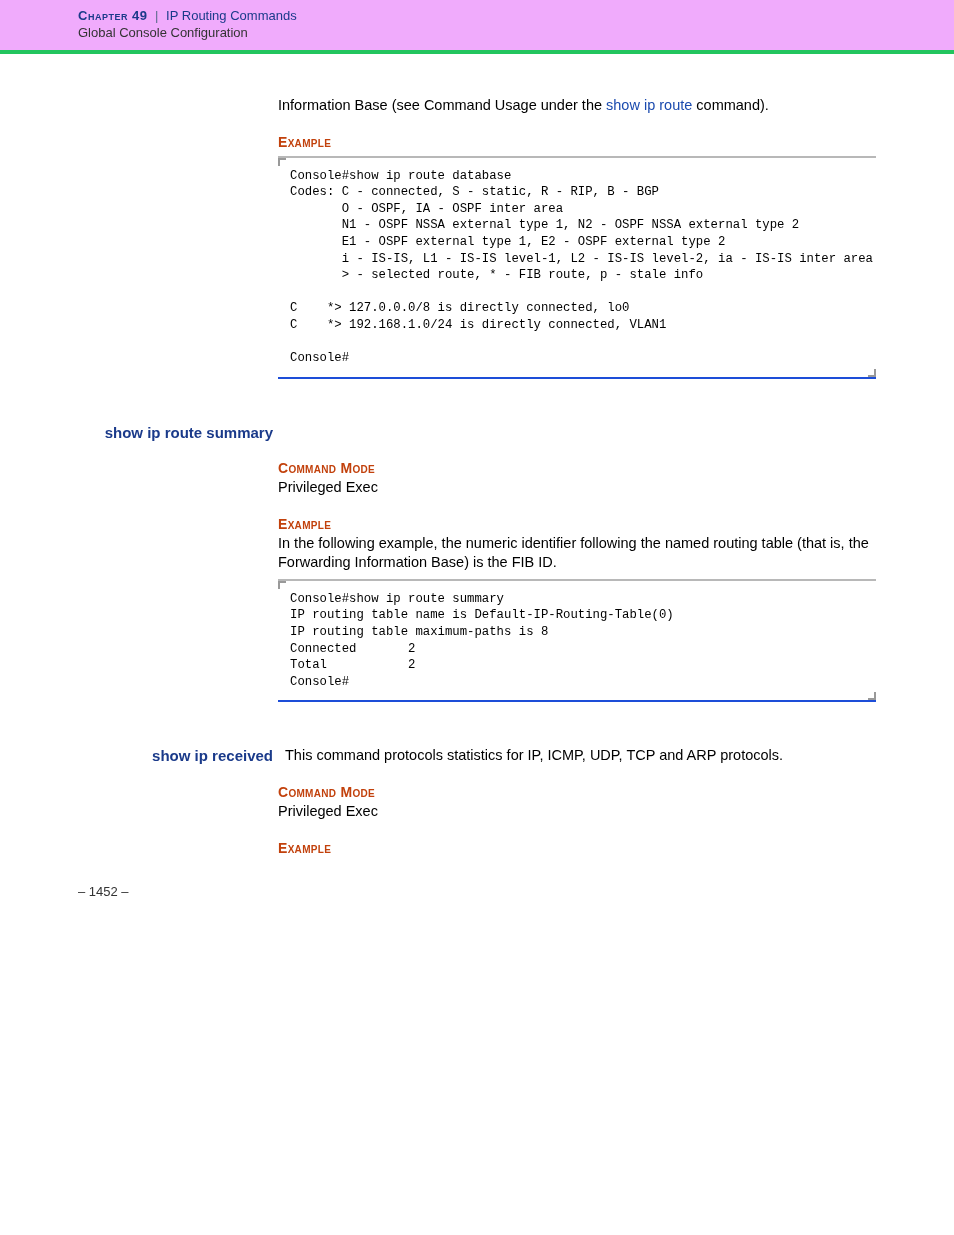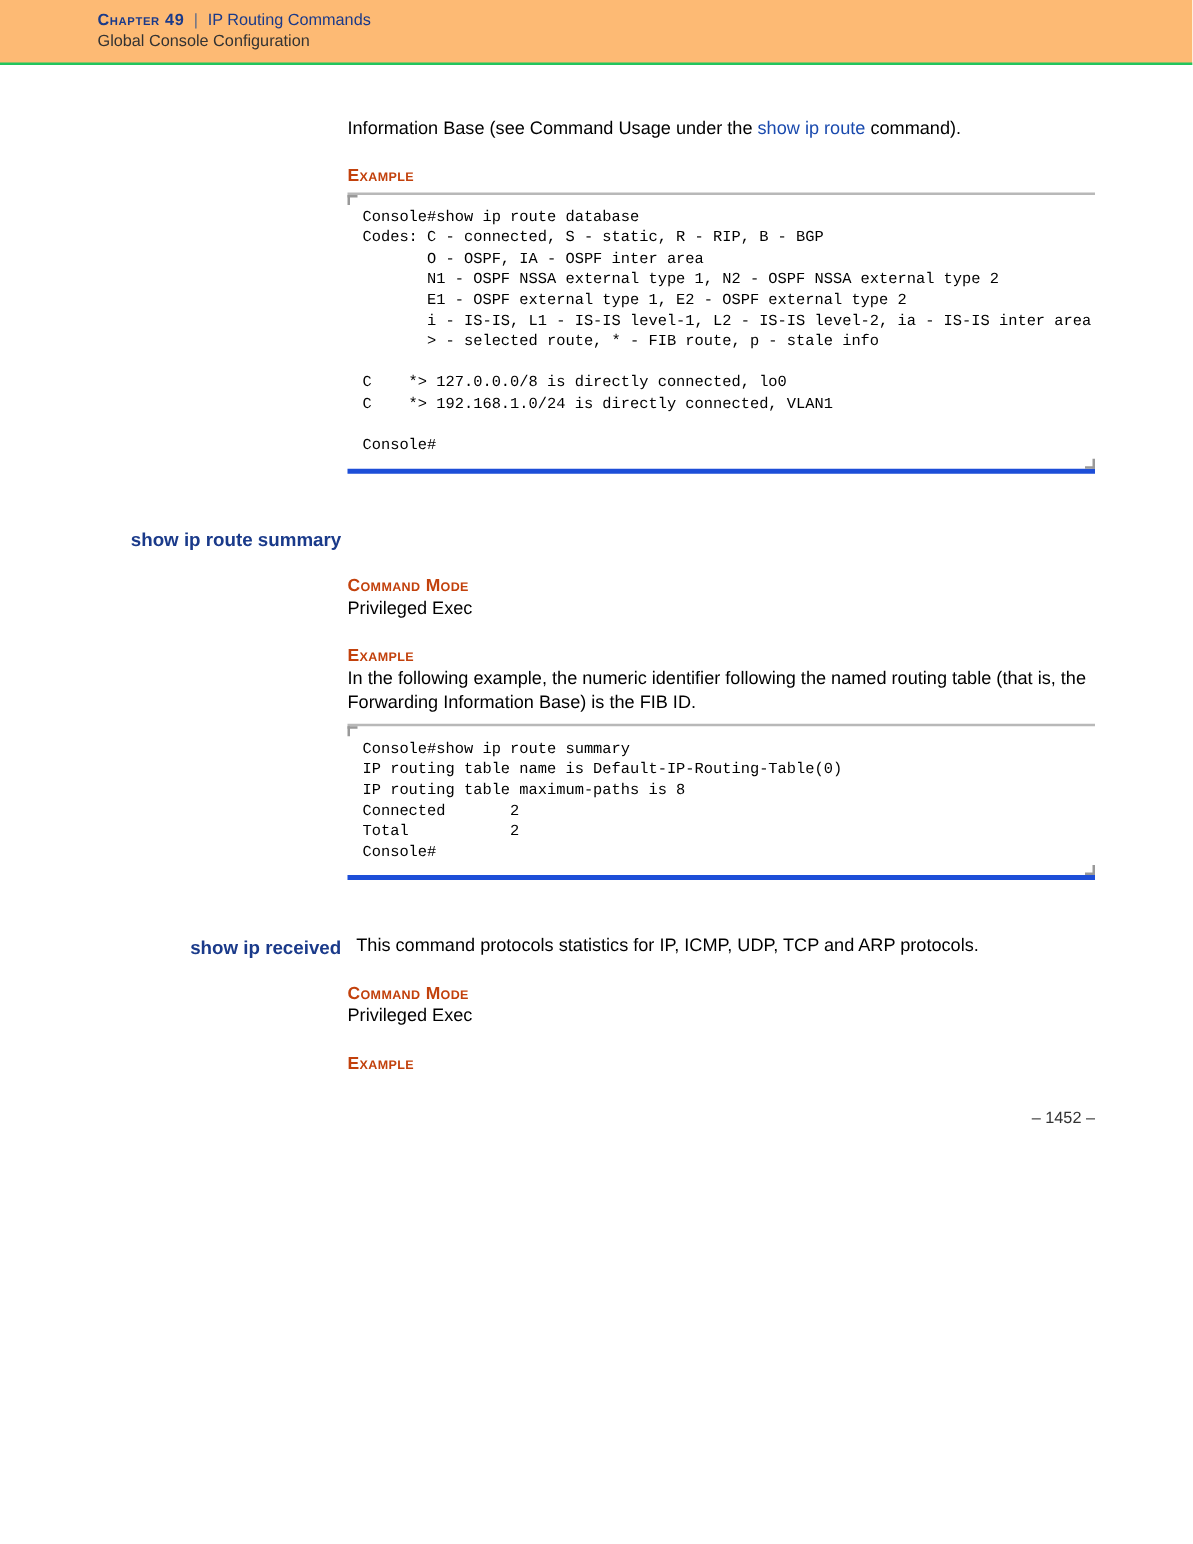--- a/index.html
+++ b/index.html
@@ -5,22 +5,22 @@
 body {
   margin: 0;
   padding: 0;
   font-family: Verdana, Geneva, sans-serif;
   font-size: 14px;
   color: #000;
   background: #fff;
   width: 954px;
 }
 .topbar {
-  background: #fdba74;
-  border-bottom: 2px solid #22c55e;
+  background: #f0abfc;
+  border-bottom: 4px solid #22c55e;
   padding: 8px 0 10px 78px;
 }
 .chapter-line {
   color: #1a3a8a;
   font-size: 13px;
 }
 .chapter-label {
   font-weight: bold;
   font-variant: small-caps;
   letter-spacing: 0.5px;
@@ -55,21 +55,21 @@
   font-variant: small-caps;
   font-size: 14px;
   letter-spacing: 0.3px;
   margin-left: 200px;
   margin-top: 18px;
   margin-bottom: 2px;
 }
 .code-block {
   margin-left: 200px;
   border-top: 2px solid #b8b8b8;
-  border-bottom: 4px solid #1d4ed8;
+  border-bottom: 2px solid #1d4ed8;
   padding: 10px 0 10px 12px;
   font-family: "Courier New", monospace;
   font-size: 12.3px;
   white-space: pre;
   line-height: 1.35;
   position: relative;
   margin-top: 6px;
   margin-bottom: 24px;
 }
 .code-block::before {
@@ -83,21 +83,21 @@
 .code-block::after {
   content: "";
   position: absolute;
   bottom: 0; right: 0;
   width: 6px; height: 6px;
   border-bottom: 2px solid #999;
   border-right: 2px solid #999;
 }
 .cmd-row {
   display: flex;
-  align-items: flex-end;
+  align-items: center;
   margin-top: 44px;
   margin-bottom: 4px;
 }
 .cmd-name {
   width: 195px;
   text-align: right;
   padding-right: 12px;
   color: #1a3a8a;
   font-weight: bold;
   font-size: 15px;
@@ -108,21 +108,21 @@
   font-size: 14.5px;
   line-height: 1.35;
 }
 .plain {
   margin-left: 200px;
   font-size: 14.5px;
   line-height: 1.35;
   margin-bottom: 4px;
 }
 .pagenum {
-  text-align: right;
+  text-align: left;
   font-size: 13px;
   color: #333;
   margin-top: 28px;
 }
 </style>
 </head>
 <body>
 
 <div class="topbar">
   <div class="chapter-line">

